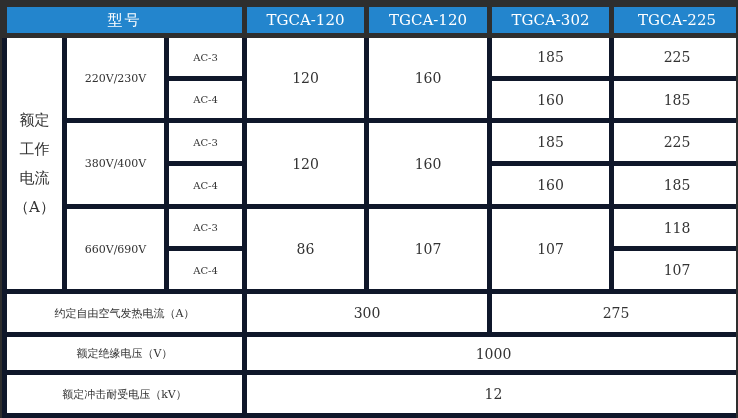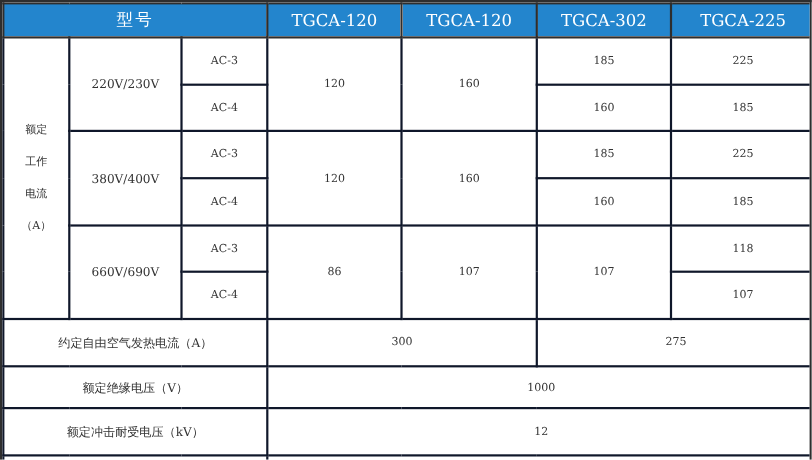--- a/index.html
+++ b/index.html
@@ -21,50 +21,50 @@
     background: #ffffff;
   }
   table.spec-table {
     border-collapse: collapse;
     table-layout: fixed;
     width: 100%;
     height: 100%;
   }
   .spec-table th,
   .spec-table td {
-    border: 2px solid #0f172a;
+    border: 5px solid #0f172a;
     padding: 0;
     text-align: center;
     vertical-align: middle;
     font-size: 14px;
     font-weight: normal;
     overflow: hidden;
   }
   .spec-table thead th {
     background: #2385cd;
     color: #ffffff;
     font-size: 15px;
     border-color: #2e2e2e;
   }
   .spec-table thead th.model-head {
     letter-spacing: 2px;
   }
   td.group-label div {
     line-height: 29px;
-    font-size: 10px;
+    font-size: 15px;
   }
   td.voltage-cell,
   td.label-cell {
     font-size: 11px;
   }
   td.util-cell {
     font-size: 10px;
   }
   td.num-cell {
-    font-size: 10px;
+    font-size: 14px;
     margin-top: 20px;
   }
   tr.sliver-row td {
     border-bottom: none;
   }
 </style>
 </head>
 <body>
 
 <div class="spec-table-wrap">

